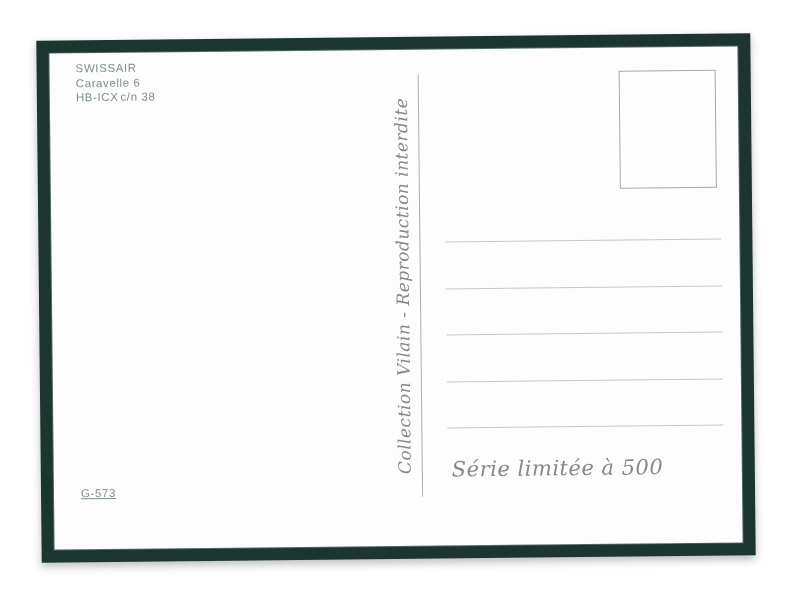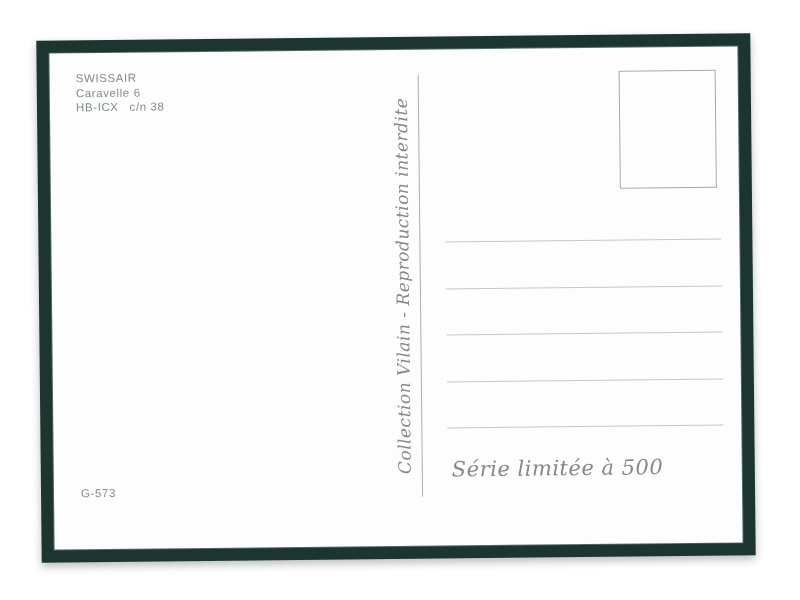--- a/index.html
+++ b/index.html
@@ -33,27 +33,27 @@
   }
   .postcard-inner{
     position:absolute;
     left:13px;top:13px;right:13px;bottom:13px;
     background:var(--paper);
     box-shadow:0 0 0 1px rgba(150,175,170,0.45);
   }
   
   .caption-block{
     position:absolute;
-    left:26px;top:18px;
+    left:26px;top:8px;
     color:var(--ink);
     font-size:11.5px;
     line-height:14.5px;
     letter-spacing:0.6px;
   }
-  .caption-block .reg-line span + span{margin-left:11px;}
+  .caption-block .reg-line span + span{margin-left:2px;}
   
   .spine-line{
     position:absolute;
     left:368px;top:25px;
     width:1px;height:422px;
     background:#a9b0ae;
   }
   .spine-text-wrap{
     position:absolute;
     left:334px;top:25px;
@@ -100,20 +100,21 @@
     font-size:21px;
     color:var(--script-ink);
     letter-spacing:0.5px;
   }
   .catalog-number{
     position:absolute;
     left:27px;top:434px;
     color:var(--ink);
     font-size:11.5px;
     letter-spacing:0.6px;
+    text-decoration:underline;
   }
 </style>
 </head>
 <body>
 
 <div class="scene">
   <div class="postcard">
     <div class="postcard-inner">
 
       <div class="caption-block">

